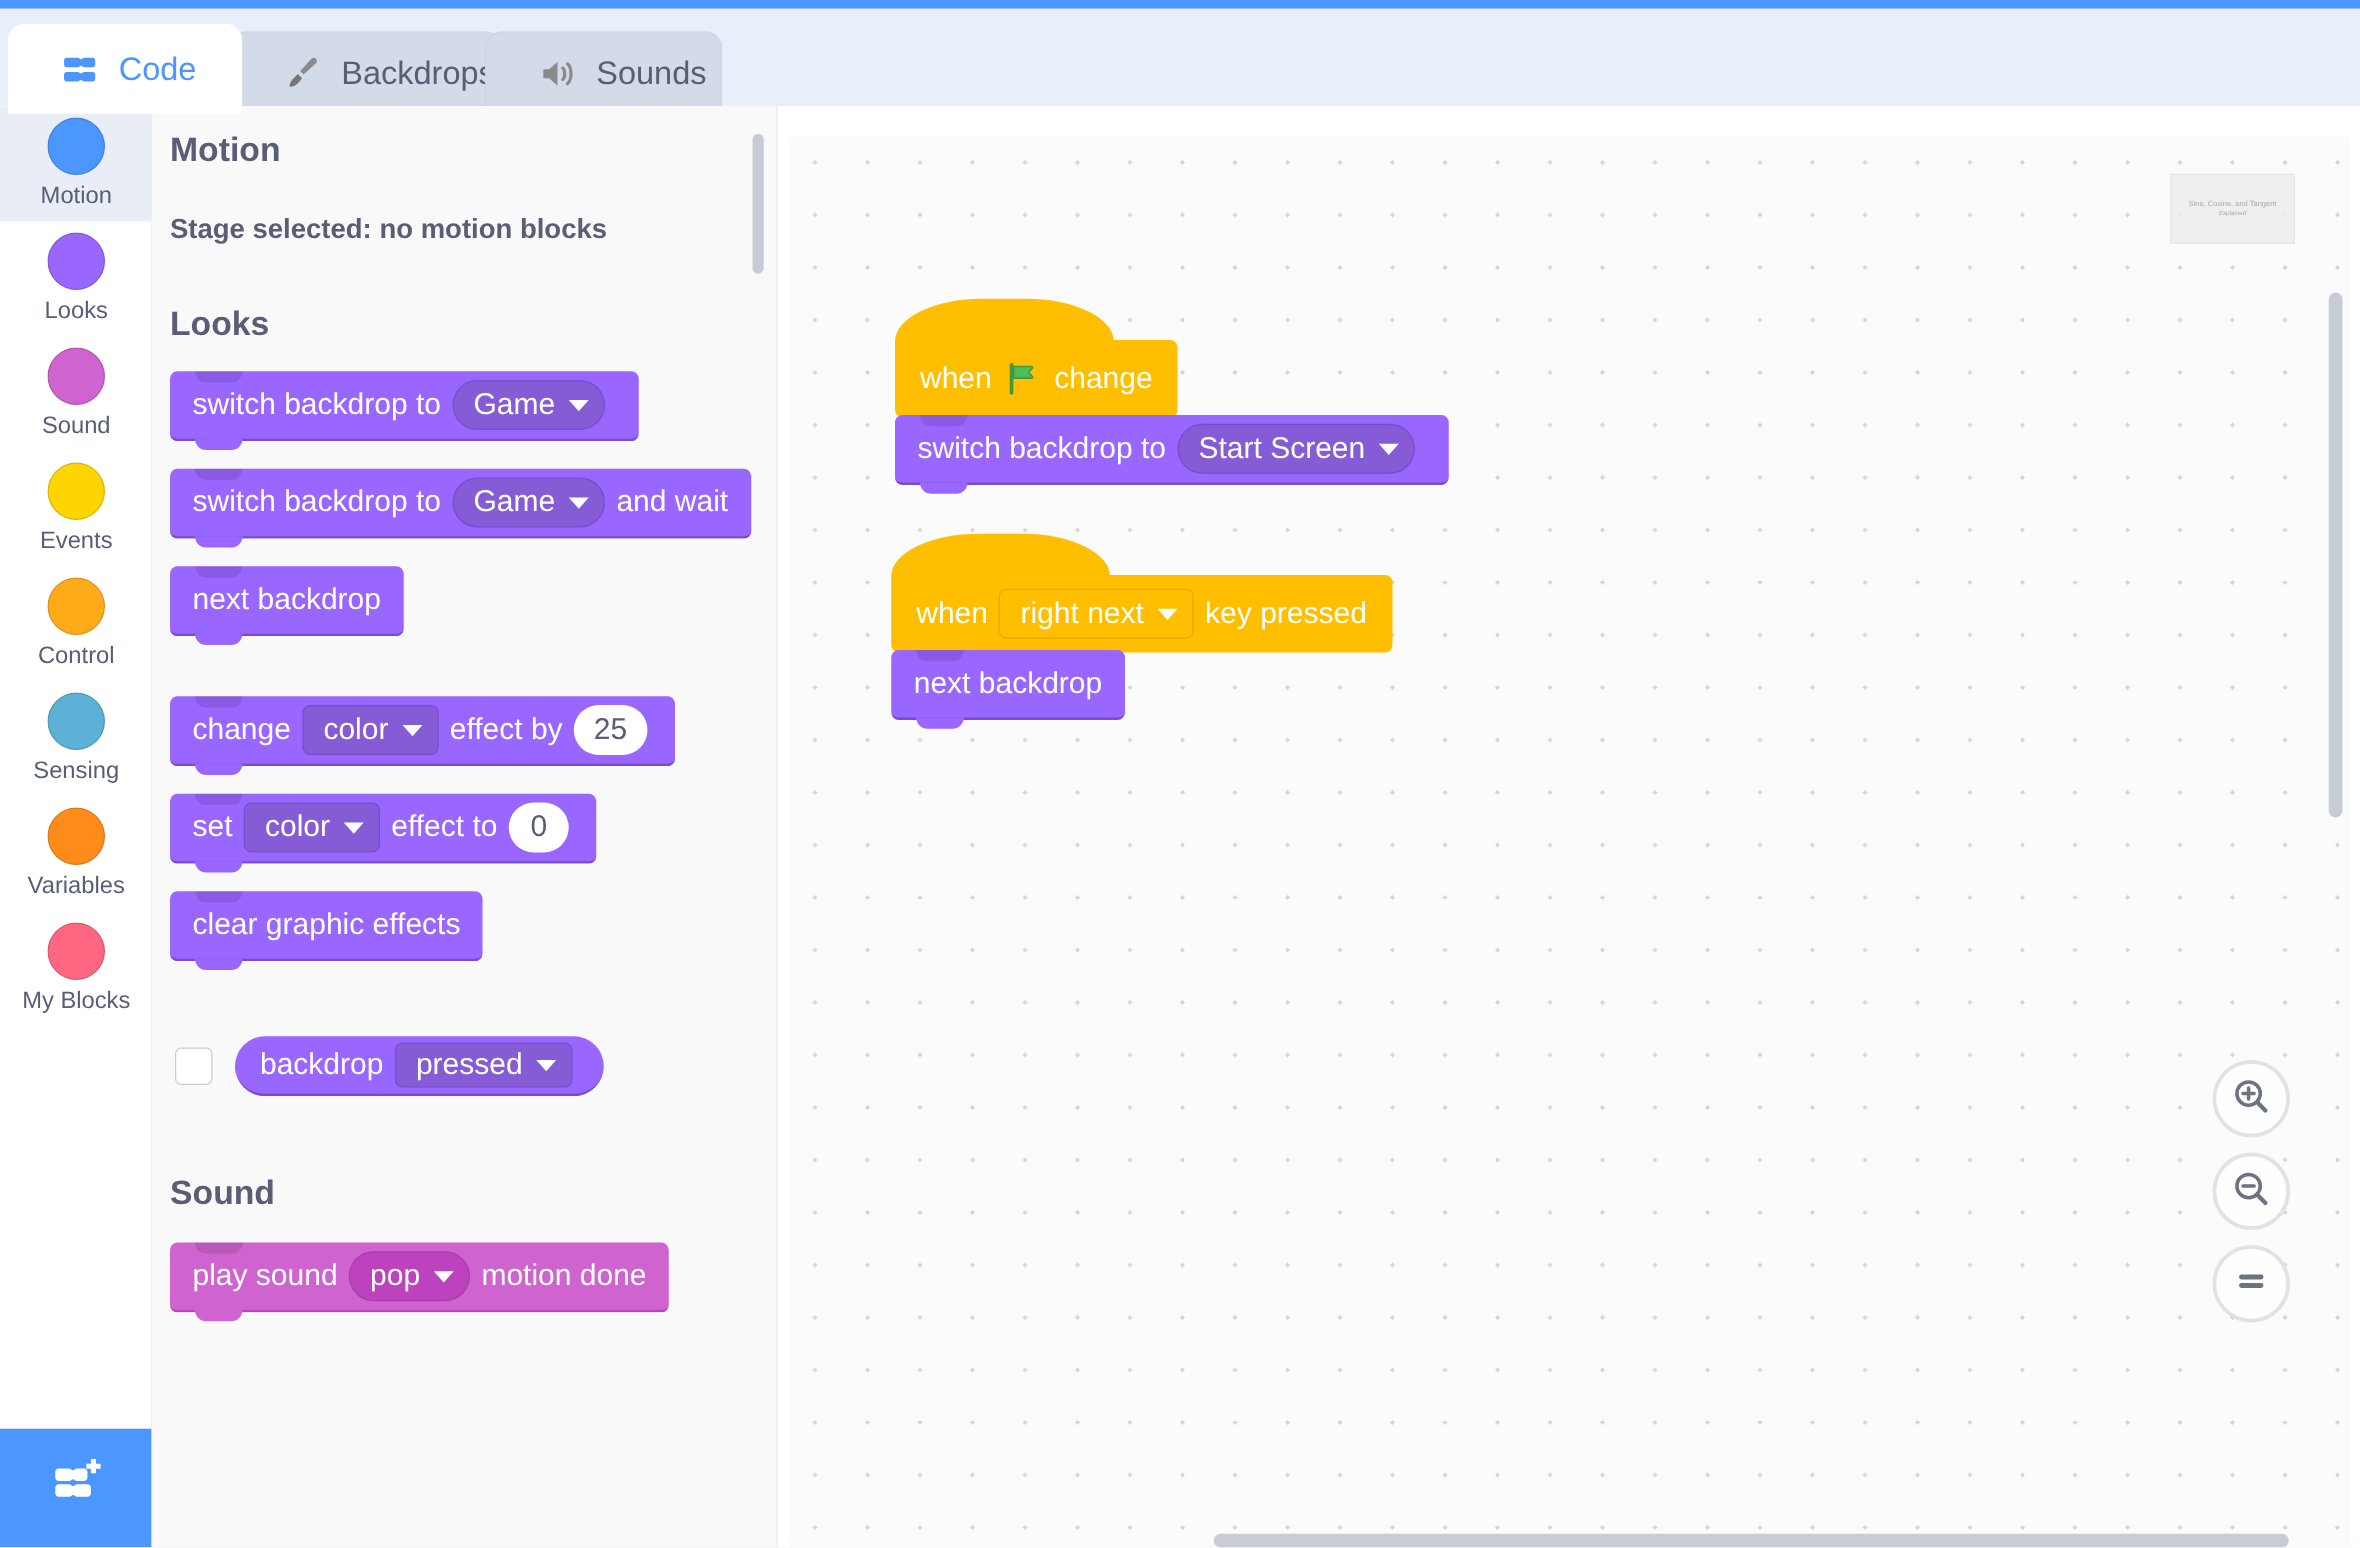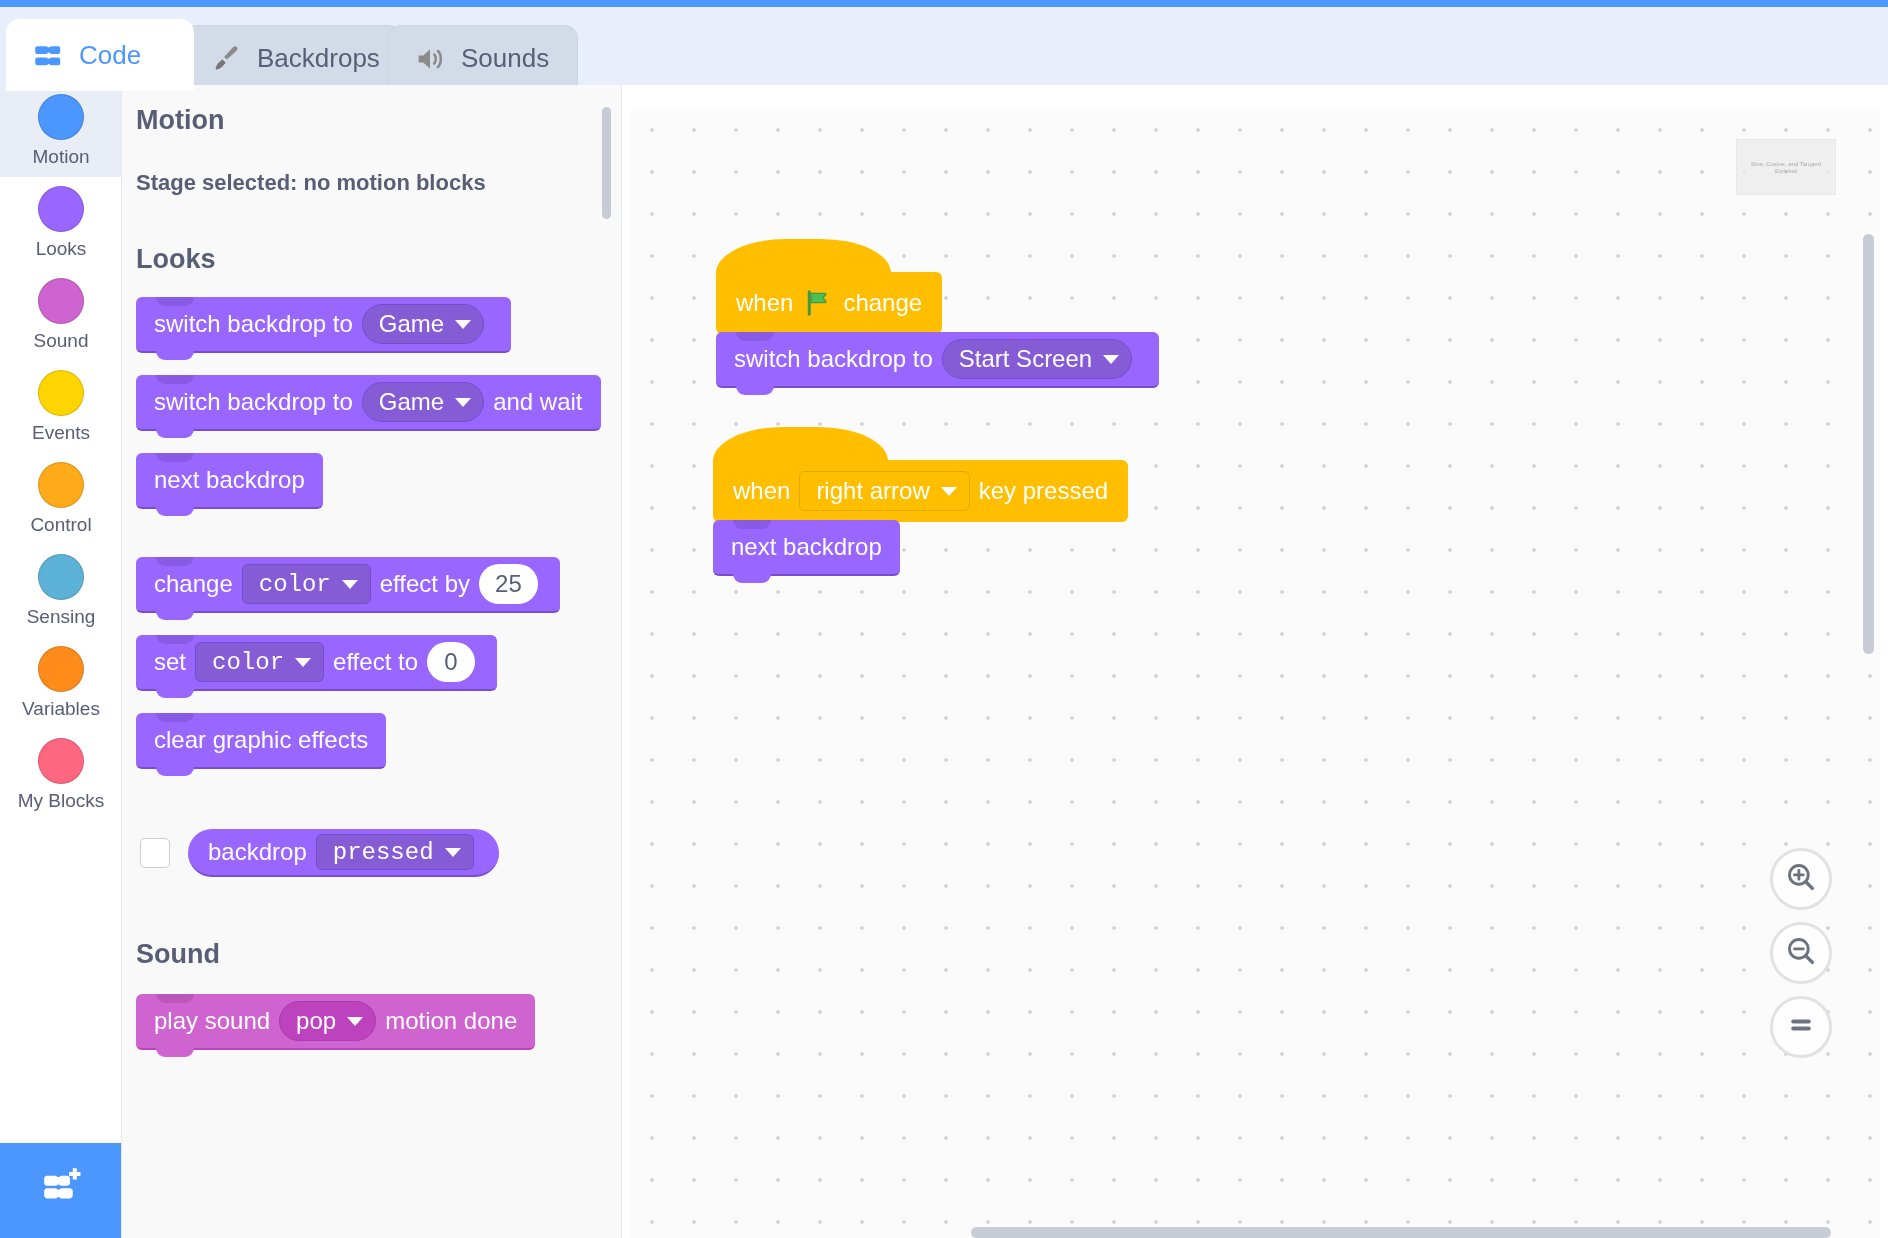--- a/index.html
+++ b/index.html
@@ -20,21 +20,21 @@
   
   .tabbar {
     position: absolute; top: 7px; left: 0; width: 1888px; height: 84px;
     background: #e8effa;
   }
   .tab {
     position: absolute; top: 18px; height: 66px;
     border-radius: 14px 14px 0 0;
     background: #d3dbe8;
     display: flex; align-items: center;
-    padding: 0 26px 0 24px;
+    padding: 0 26px 0 40px;
     font-size: 26px; color: #575e75;
     cursor: pointer;
     border: 1px solid #cbd4e2;
     border-bottom: none;
   }
   .tab.active {
     background: #ffffff;
     color: #4c97ff;
     z-index: 5;
     border-color: #ffffff;
@@ -152,21 +152,21 @@
   
   .dd {
     display: inline-flex; align-items: center;
     height: 40px; padding: 0 12px 0 16px;
     border-radius: 20px; margin: 0 9px;
     font-size: 24px; color: #fff; white-space: nowrap;
     cursor: pointer;
   }
   .dd.looks  { background: #855cd6; border: 1px solid #774dcb; }
   .dd.sound  { background: #bd42bd; border: 1px solid #a63fa6; }
-  .dd.rect   { border-radius: 6px; font-family: Liberation Mono, monospace; }
+  .dd.rect   { border-radius: 6px; }
   .dd.events { background: #ffbf00; border: 1px solid #e0a800; color: #fff; border-radius: 6px; }
   .caret {
     display: inline-block; margin-left: 11px;
     width: 0; height: 0;
     border-left: 8px solid transparent;
     border-right: 8px solid transparent;
     border-top: 9px solid #fff;
   }
   
   .numin {
@@ -458,21 +458,21 @@
             </span>
           </div>
         </div>
 
         <div class="script" style="top:318px; left:82px">
           <div class="hat">
             <div class="hat-top"></div>
             <div class="hat-row">
               <span>when</span>
               <span class="dd events">
-                <span>right arrow</span>
+                <span>right next</span>
                 <i class="caret"></i>
               </span>
               <span>key pressed</span>
             </div>
           </div>
           <div class="row2" style="margin-top:-2px">
             <span class="blk looks">
               <span>next backdrop</span>
             </span>
           </div>

